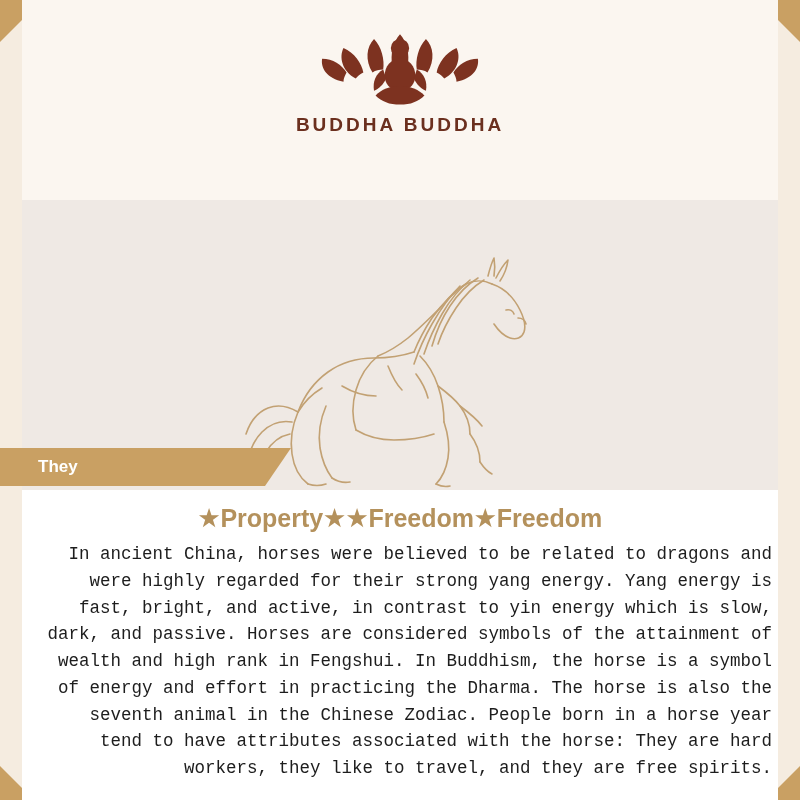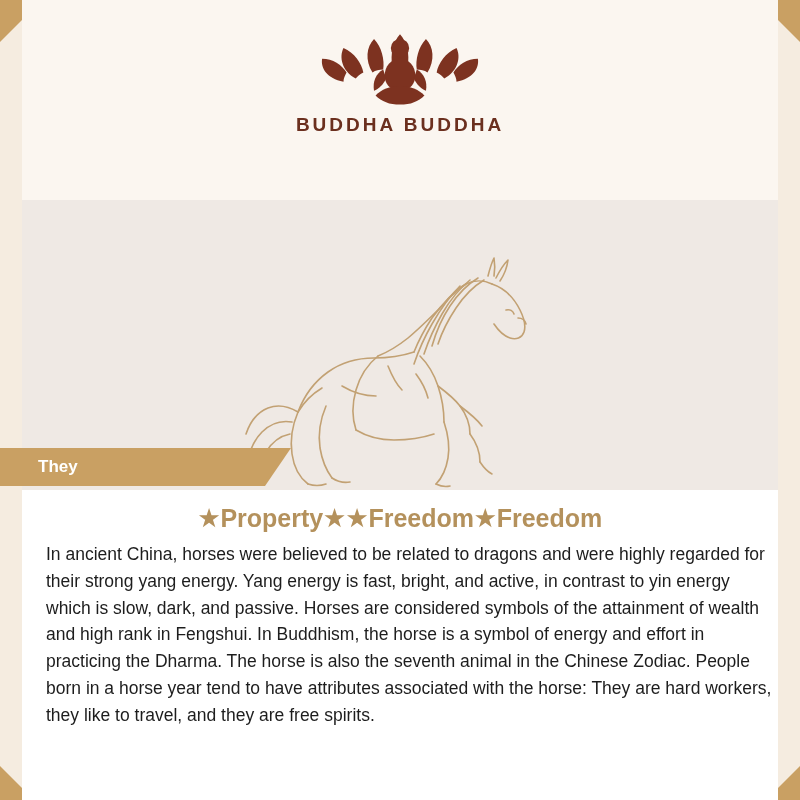--- a/index.html
+++ b/index.html
@@ -186,22 +186,22 @@
     padding: 0 1px;
   }
   .kw {
     white-space: nowrap;
   }
   .paragraph {
     margin: 8px 6px 0 24px;
     font-size: 17.5px;
     line-height: 1.53;
     color: #1d1d1d;
-    text-align: left;
-    font-family: Liberation Sans, sans-serif;
+    text-align: right;
+    font-family: Liberation Mono, monospace;
   }
 </style>
 </head>
 <body>
 
 <div class="page">
 
   <div class="rail-left"></div>
   <div class="rail-right"></div>
 

